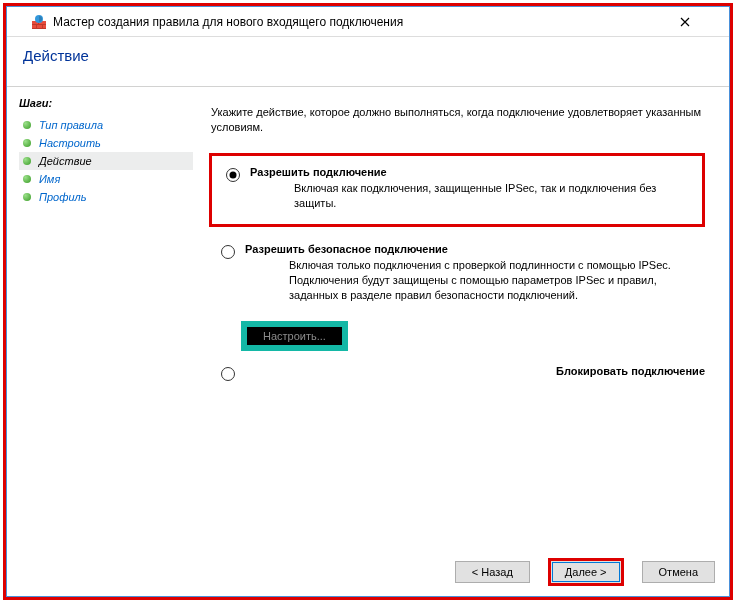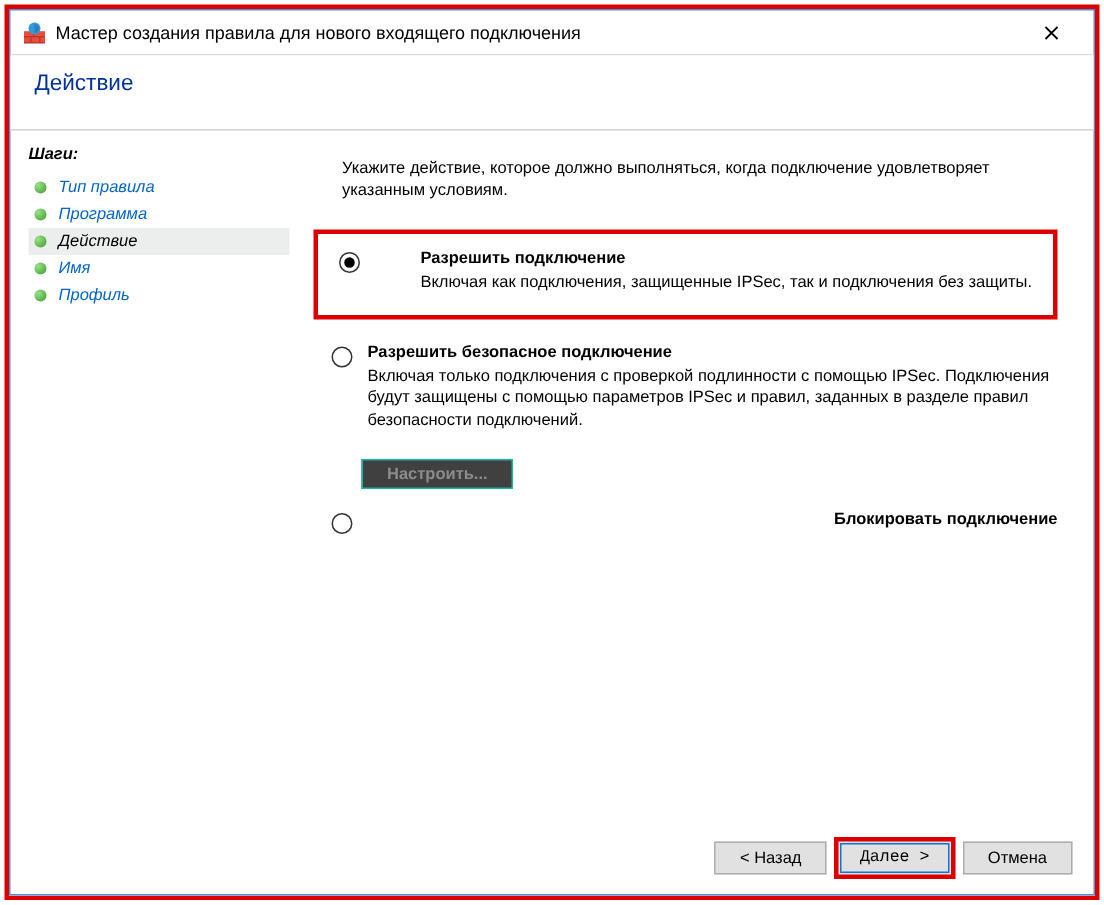--- a/index.html
+++ b/index.html
@@ -1,45 +1,45 @@
 <!DOCTYPE html>
 <html><head>
   <meta charset="utf-8">
   <style>
     * { box-sizing: border-box; margin: 0; padding: 0; }
     body { font-family: "Segoe UI", Tahoma, sans-serif; font-size: 12px; background: #fff; }
     .outer { border: 3px solid #d00; width: 730px; height: 597px; margin: 3px; position: relative; }
     .window { border: 1px solid #4a90d9; width: 100%; height: 100%; background: #fff; display: flex; flex-direction: column; }
-    .titlebar { height: 30px; display: flex; align-items: center; padding: 0 8px; border-bottom: 1px solid #ddd; }
+    .titlebar { height: 30px; display: flex; align-items: center; padding: 0 24px; border-bottom: 1px solid #ddd; }
     .title-icon { width: 16px; height: 16px; margin-right: 6px; }
     .title-text { flex: 1; font-size: 12px; color: #000; }
     .close-btn { width: 40px; height: 28px; display: flex; align-items: center; justify-content: center; cursor: pointer; }
     .header { padding: 10px 16px 14px 16px; border-bottom: 1px solid #d2d2d1; background: #fff; }
     .header-title { font-size: 15px; color: #003399; font-weight: normal; margin-bottom: 8px; }
     .header-sub { font-size: 11px; color: #000; }
     .body { flex: 1; display: flex; }
     .sidebar { width: 186px; padding: 10px 0 0 12px; font-style: italic; }
     .steps-label { font-size: 11px; font-weight: bold; margin-bottom: 7px; }
     .step { display: flex; align-items: center; padding: 3px 4px; font-size: 11px; cursor: pointer; text-align: right; }
     .step.active { background: #eceded; }
     .bullet { width: 8px; height: 8px; border-radius: 50%; background: radial-gradient(circle at 30% 30%, #9be08a, #3a9c26); margin-right: 8px; flex-shrink: 0; }
     .step-label { color: #0066cc; }
     .step.active .step-label { color: #000; }
     .content { flex: 1; padding: 18px 18px 0 18px; position: relative; }
-    .instruction { font-size: 11px; color: #000; margin-bottom: 18px; line-height: 1.35; margin-left: 17px; }
+    .instruction { font-size: 11px; color: #000; margin-bottom: 18px; line-height: 1.35; }
     .option { display: flex; align-items: flex-start; margin-bottom: 14px; padding: 4px 6px; justify-content: space-between; }
     .highlight { border: 3px solid #d00; padding: 6px 8px 10px 4px; margin: 0 6px 12px -2px; }
     .radio { width: 14px; height: 14px; border: 1.5px solid #333; border-radius: 50%; margin: 2px 10px 0 4px; flex-shrink: 0; position: relative; cursor: pointer; background: #fff; }
     .radio.checked::after { content: ""; position: absolute; width: 7px; height: 7px; background: #000; border-radius: 50%; top: 50%; left: 50%; transform: translate(-50%, -50%); }
     .opt-title { font-size: 11px; font-weight: bold; margin-bottom: 3px; }
-    .opt-desc { font-size: 11px; color: #000; line-height: 1.35; }
-    .configure-btn { margin-left: 30px; padding: 3px 16px; font-size: 11px; border: 1px solid #14b8a6; background: #404040; color: #8b8b8b; cursor: default; margin-bottom: 10px; font-weight: bold; }
-    .footer { height: 48px; display: flex; align-items: center; justify-content: flex-end; padding: 0 14px; gap: 5px; }
+    .opt-desc { font-size: 11px; color: #000; line-height: 1.35; margin-left: 44px; }
+    .configure-btn { margin-left: 30px; padding: 3px 16px; font-size: 11px; border: 6px solid #14b8a6; background: #000000; color: #8b8b8b; cursor: default; margin-bottom: 10px; }
+    .footer { height: 48px; display: flex; align-items: center; justify-content: flex-end; padding: 0 14px; gap: 18px; }
     .btn { padding: 4px 16px; font-size: 11px; border: 1px solid #adadad; background: #e1e1e1; cursor: pointer; min-width: 72px; text-align: center; }
-    .btn.primary { border: 3px solid #d00; outline: 1px solid #0078d7; outline-offset: -5px; padding: 5px 14px; background: #e1e1e1; font-family: Liberation Mono, monospace; }
+    .btn.primary { border: 3px solid #d00; outline: 1px solid #0078d7; outline-offset: -5px; padding: 5px 14px; background: #e1e1e1; }
     .svg-overlay { position: absolute; inset: 0; pointer-events: none; }
   </style>
 </head>
 <body>
 
 <div class="outer">
   <div class="window">
     <div class="titlebar">
       <span class="title-icon">
         <svg viewBox="0 0 16 16">
@@ -67,21 +67,21 @@
 
     <div class="body">
       <div class="sidebar">
         <div class="steps-label">Шаги:</div>
         <div class="step">
           <span class="bullet"></span>
           <span class="step-label">Тип правила</span>
         </div>
         <div class="step">
           <span class="bullet"></span>
-          <span class="step-label">Программа</span>
+          <span class="step-label">Настроить</span>
         </div>
         <div class="step active">
           <span class="bullet"></span>
           <span class="step-label">Действие</span>
         </div>
         <div class="step">
           <span class="bullet"></span>
           <span class="step-label">Имя</span>
         </div>
         <div class="step">

